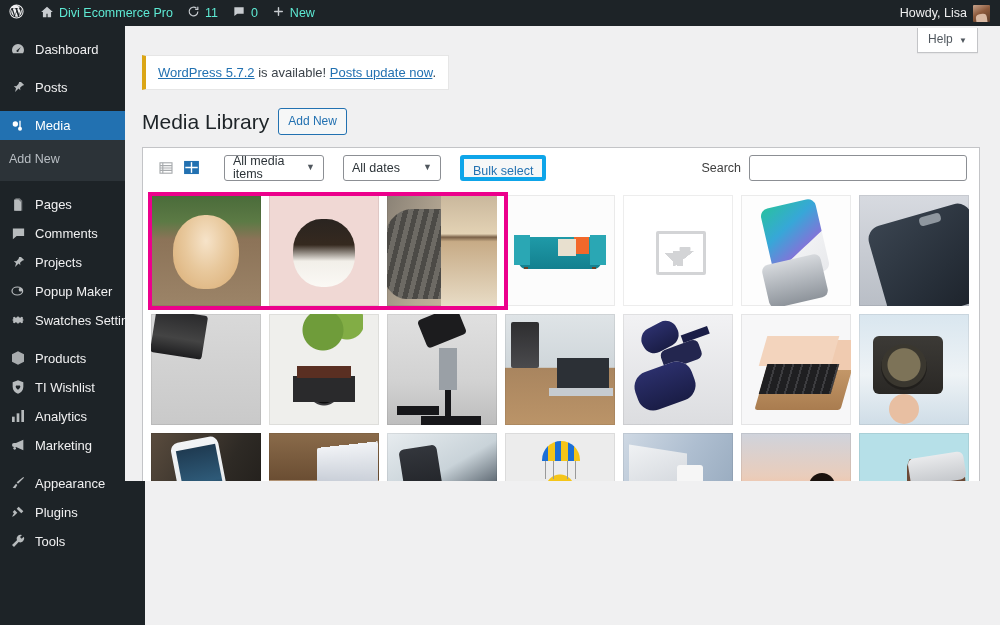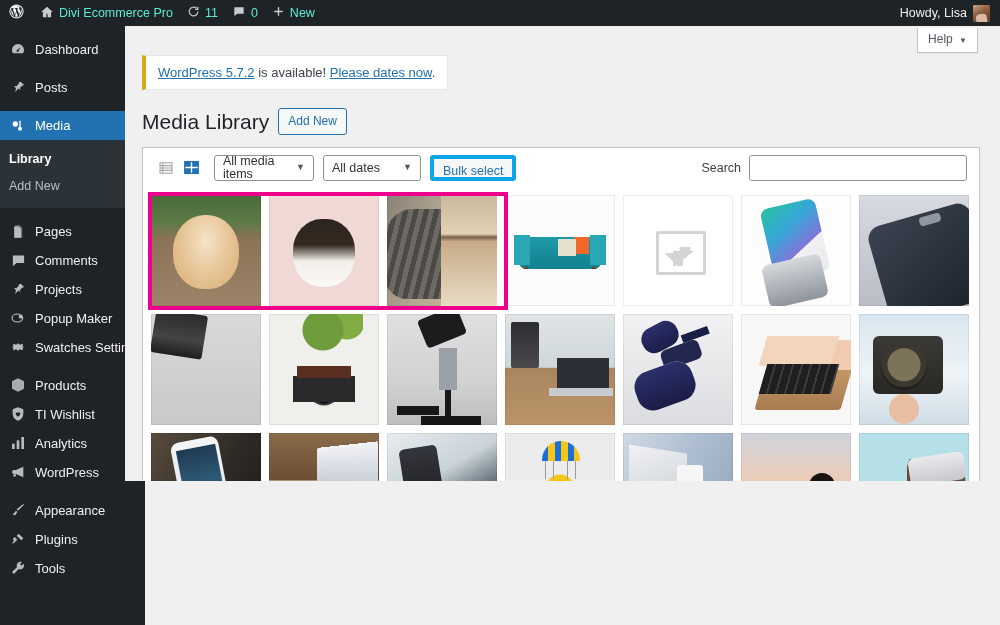--- a/index.html
+++ b/index.html
@@ -78,21 +78,21 @@
   .page-title-row { display:flex; align-items:center; gap:9px; margin:18px 0 12px 0; }
   h1.page-title { font-size:21px; font-weight:400; color:#1d2327; margin:0; line-height:1.3; }
   .btn-addnew {
     font-size:12px; color:#2271b1; background:#f6f7f7; border:1px solid #2271b1;
     border-radius:3px; padding:3px 9px 4px; line-height:1.5; cursor:pointer;
   }
 
   
   .media-toolbar {
     background:#fff; border:1px solid #c3c4c7; border-bottom:none;
-    height:40px; display:flex; align-items:center; padding:0 12px; gap:9px;
+    height:40px; display:flex; align-items:center; padding:0 12px; gap:19px;
   }
   .view-switch { display:flex; gap:5px; align-items:center; margin-right:3px; }
   .vs-btn {
     width:21px; height:21px; display:flex; align-items:center; justify-content:center;
     cursor:pointer; border-radius:2px;
   }
   .sel {
     font-size:12.5px; color:#2c3338; background:#fff; border:1px solid #8c8f94;
     border-radius:3px; height:26px; display:flex; align-items:center;
     padding:0 8px; gap:11px; cursor:pointer; line-height:1;
@@ -470,23 +470,20 @@
     <span class="mi-ico">
       <svg width="16" height="16" viewBox="0 0 24 24" fill="#fff">
           <circle cx="8" cy="9" r="4"></circle>
           <path d="M14 4h2v10h-2z"></path>
           <circle cx="15" cy="16" r="3"></circle>
         </svg>
     </span>
     <span class="mi-label">Media</span>
   </div>
   <div class="submenu">
-    <div class="sm-item current">
-      <span>Library</span>
-    </div>
     <div class="sm-item">
       <span>Add New</span>
     </div>
   </div>
   <div class="menu-sep"></div>
 
   <div class="menu-item">
     <span class="mi-ico">
       <svg width="15" height="15" viewBox="0 0 24 24" fill="#e3e6e8">
           <path d="M7 2h7l4 4v16H7z" opacity=".55"></path>
@@ -565,21 +562,21 @@
     <span class="mi-label">Analytics</span>
   </div>
 
   <div class="menu-item">
     <span class="mi-ico">
       <svg width="16" height="16" viewBox="0 0 24 24" fill="#e3e6e8">
           <path d="M20 4v16l-11-5H6a3 3 0 010-6h3z"></path>
           <circle cx="7" cy="17" r="2"></circle>
         </svg>
     </span>
-    <span class="mi-label">WordPress</span>
+    <span class="mi-label">Marketing</span>
   </div>
   <div class="menu-sep"></div>
 
   <div class="menu-item">
     <span class="mi-ico">
       <svg width="16" height="16" viewBox="0 0 24 24" fill="#e3e6e8">
           <path d="M20 3l1 1-9 9-2-2zM9 13l2 2-3 5-4-1z"></path>
         </svg>
     </span>
     <span class="mi-label">Appearance</span>
@@ -612,21 +609,21 @@
   <div id="helpwrap">
     <div id="helptab">
       <span>Help</span>
       <span style="font-size:8px;margin-left:3px;">▼</span>
     </div>
   </div>
 
   <div class="wrap">
 
     <div class="notice">
-      <a href="#">WordPress 5.7.2</a><span> is available! </span><a href="#">Please dates now</a><span>.</span>
+      <a href="#">WordPress 5.7.2</a><span> is available! </span><a href="#">Posts update now</a><span>.</span>
     </div>
 
     <div class="page-title-row">
       <h1 class="page-title">Media Library</h1>
       <button class="btn-addnew">Add New</button>
     </div>
 
     <div class="media-toolbar">
       <div class="view-switch">
         <div class="vs-btn">

